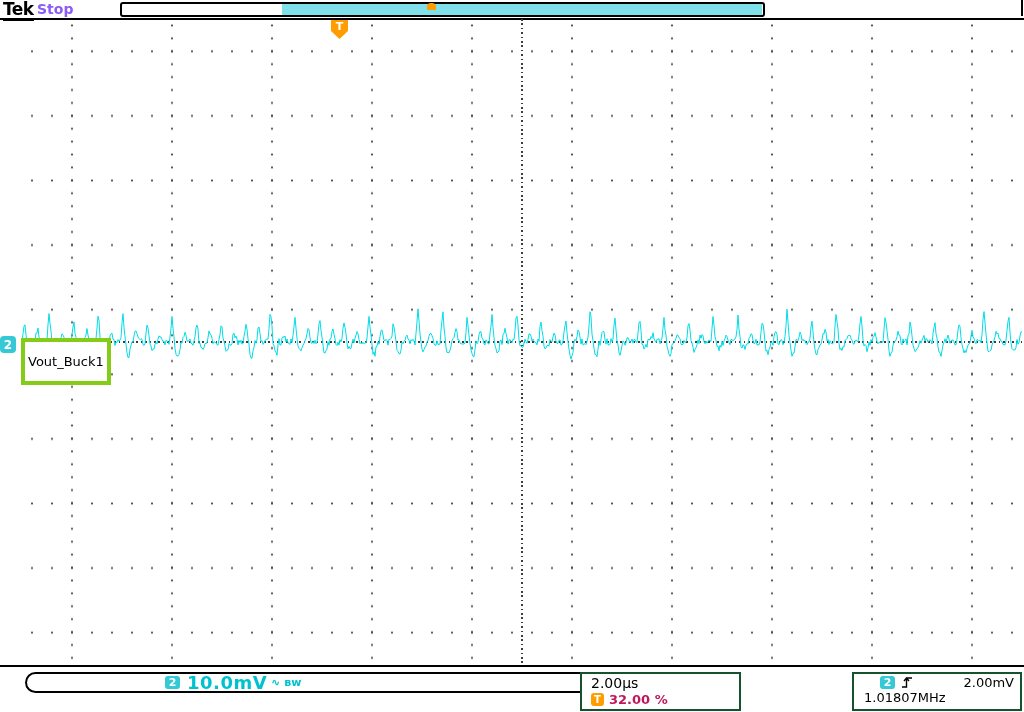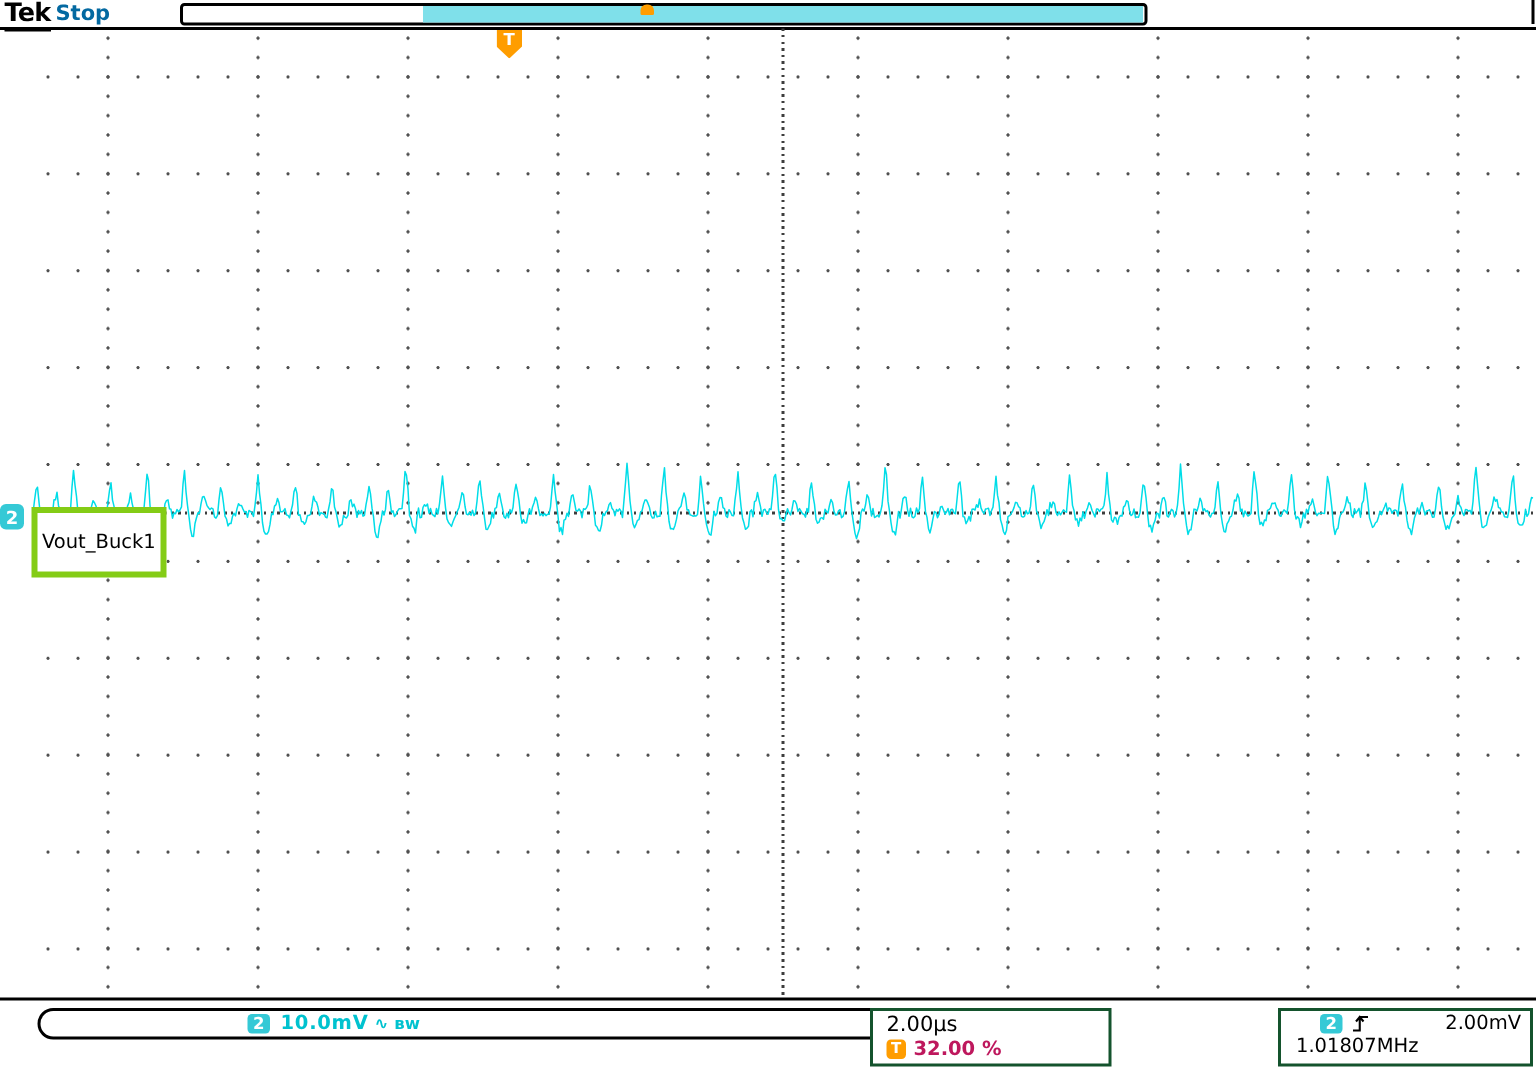--- a/index.html
+++ b/index.html
@@ -2,21 +2,21 @@
 <html><head>
 <meta charset="utf-8">
 <style>
   html,body{margin:0;padding:0;background:#fff;}
   #screen{position:relative;width:1024px;height:712px;background:#ffffff;
     font-family:"DejaVu Sans","Liberation Sans",sans-serif;overflow:hidden;}
 
   
   .tek-logo{position:absolute;left:3px;top:-1px;font-size:17px;font-weight:bold;
     letter-spacing:-0.5px;border-bottom:2px solid #000;padding-bottom:0px;color:#000;}
-  .run-status{position:absolute;left:37px;top:1px;font-size:14px;font-weight:600;color:#0369a1;}
+  .run-status{position:absolute;left:37px;top:1px;font-size:14px;font-weight:600;color:#8b5cf6;}
   .top-divider{position:absolute;left:0;top:18px;width:1024px;height:2px;background:#000;}
   .corner-tick{position:absolute;right:1px;top:0;width:2px;height:16px;background:#000;}
 
   .acq-bar{position:absolute;left:120px;top:2px;width:641px;height:11px;
     border:2px solid #000;border-radius:3px;background:#fff;}
   .acq-fill{position:absolute;left:160px;top:0;bottom:0;right:1px;background:#7fe0ea;}
   .acq-trig-marker{position:absolute;left:305px;top:-1px;width:9px;height:7px;
     background:#ff9d00;border-radius:4px 4px 1px 1px;}
 
   
@@ -44,21 +44,21 @@
     background:#fff;font-size:13px;line-height:15px;padding:12px 3px;color:#000;
     font-family:"DejaVu Sans","Liberation Sans",sans-serif;}
 
   
   .bottom-divider{position:absolute;left:0;top:665px;width:1024px;height:2px;background:#000;}
 
   .scale-pill{position:absolute;left:25px;top:672px;width:541px;height:17px;
     border:2px solid #000;border-radius:11px;background:#fff;
     display:flex;align-items:center;padding-left:138px;gap:7px;}
   .scale-pill .ch-badge{width:15px;height:13px;font-size:11px;border-radius:3px;}
-  .scale-text{color:#00c2cf;font-size:13px;font-weight:bold;letter-spacing:0.5px;}
+  .scale-text{color:#00c2cf;font-size:18px;font-weight:bold;letter-spacing:0.5px;}
   .scale-icons{color:#00c2cf;font-size:11px;font-weight:bold;margin-left:-3px;}
 
   .readout-box{position:absolute;top:672px;height:34px;border:2px solid #14532d;background:#fff;
     color:#000;font-size:13px;}
   .hbox{left:580px;width:148px;padding:1px 0 0 9px;}
   .hbox .l1{font-size:14px;}
   .hbox .l2{display:flex;align-items:center;gap:5px;margin-top:1px;}
   .t-badge{display:inline-flex;align-items:center;justify-content:center;width:13px;height:13px;
     background:#ff9d00;color:#fff;font-size:10px;font-weight:bold;border-radius:3px;}
   .trig-pct{color:#be185d;font-weight:bold;font-size:13px;text-align:center;}

